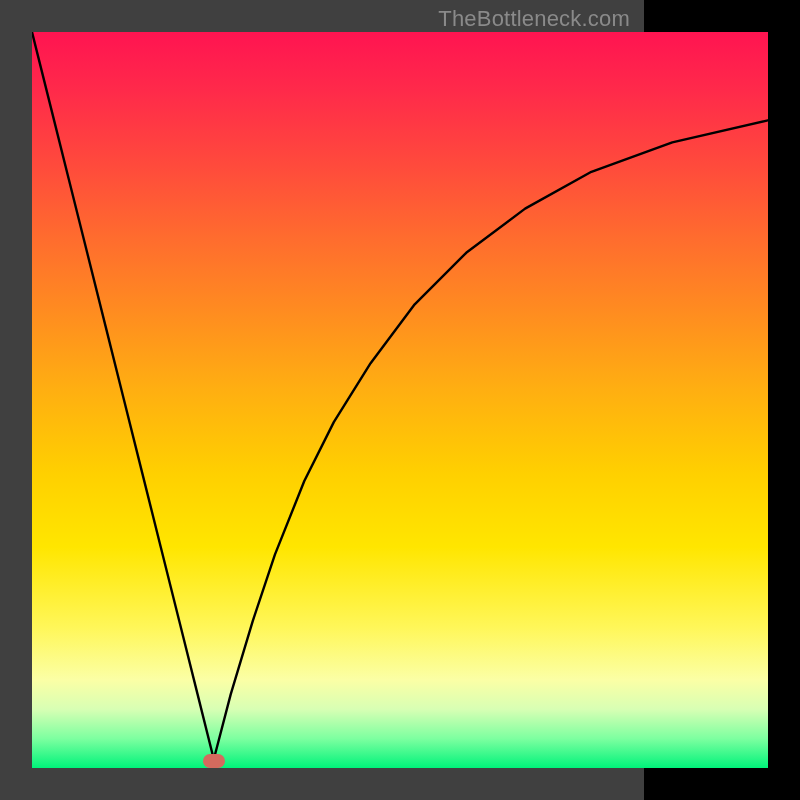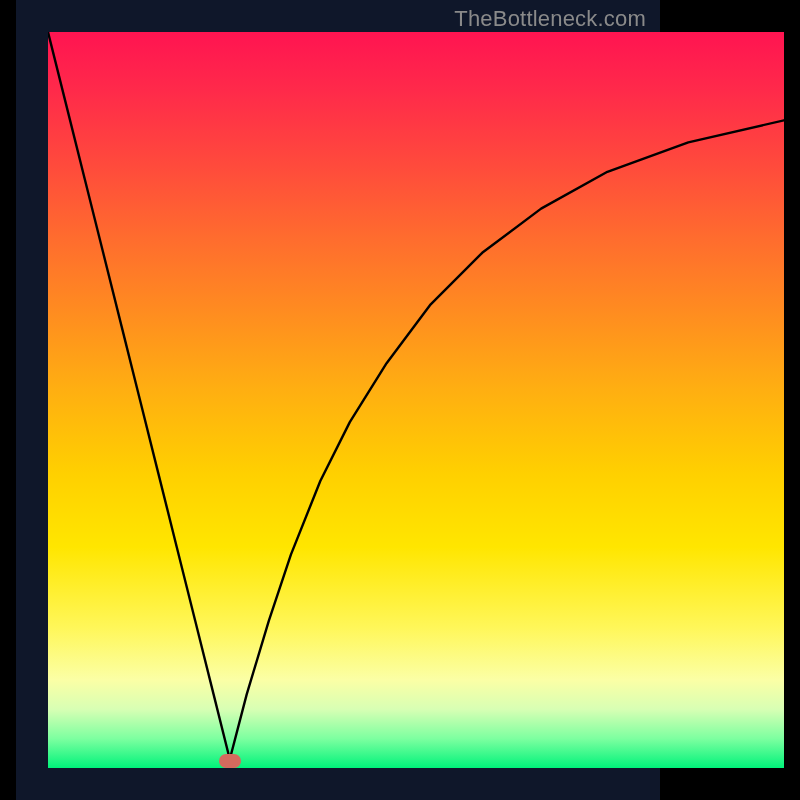--- a/index.html
+++ b/index.html
@@ -8,22 +8,21 @@
     width: 800px;
     height: 800px;
     background: #000;
     overflow: hidden;
     font-family: Arial, Helvetica, sans-serif;
   }
   .frame {
     position: relative;
     width: 644px;
     height: 800px;
-    background: #0f172a;
-    margin-left: 16px;
+    background: #404040;
   }
   .plot-area {
     position: absolute;
     left: 32px;
     top: 32px;
     width: 736px;
     height: 736px;
     background: linear-gradient(
       to bottom,
       #ff1451 0%,

